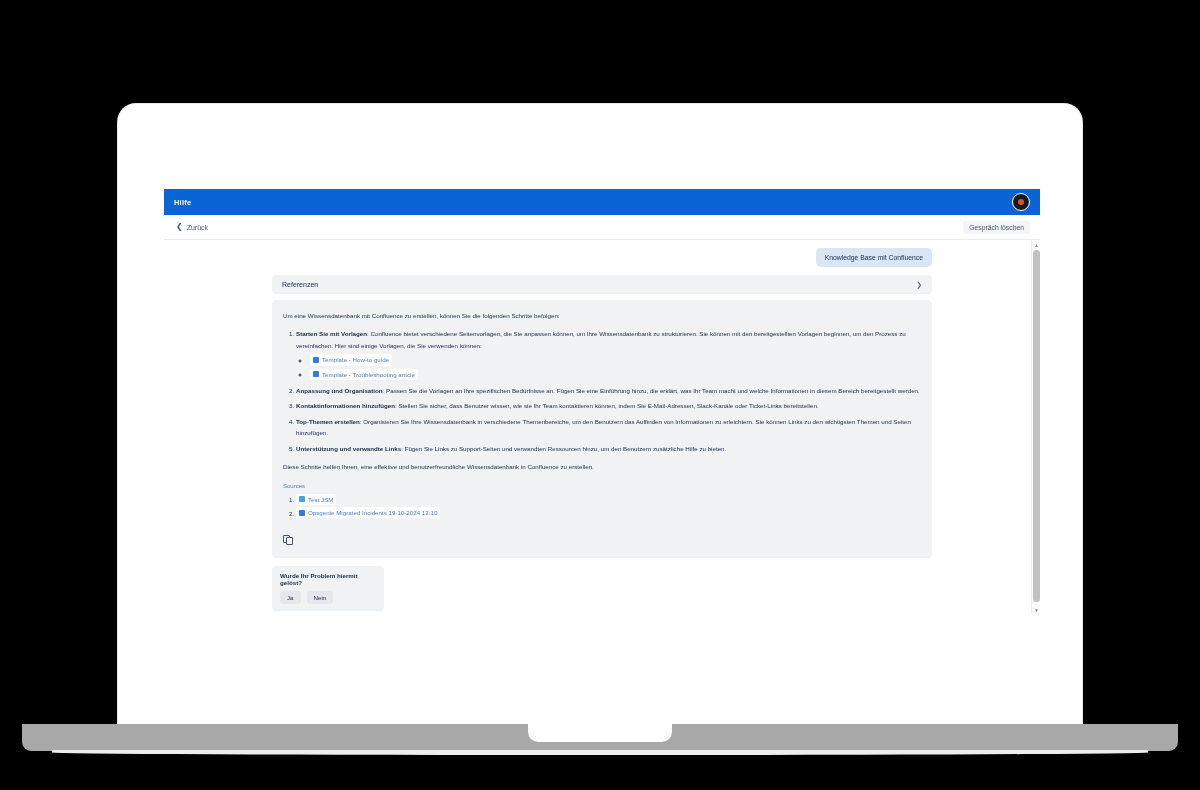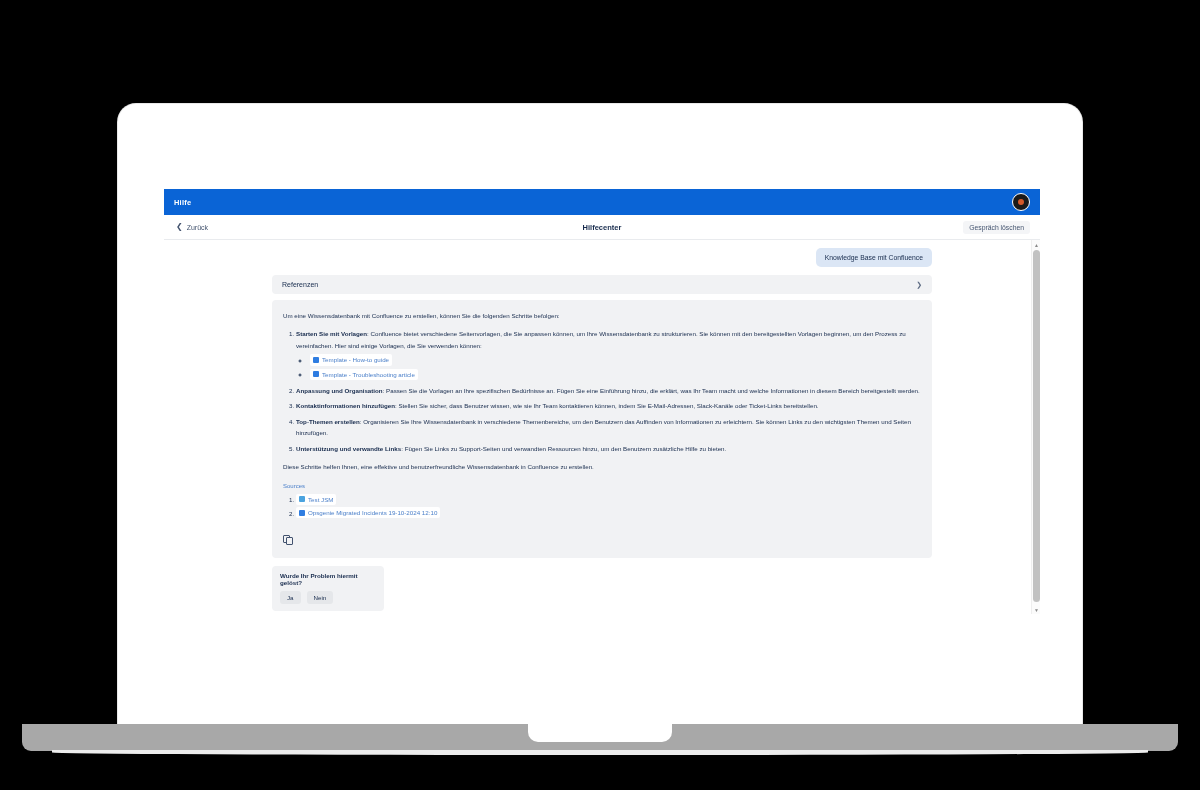--- a/index.html
+++ b/index.html
@@ -254,21 +254,20 @@
       <div id="topbar-avatar">
         <span class="dot"></span>
       </div>
     </div>
 
     <div id="app-subheader">
       <div id="back-button">
         <span class="chev">❮</span>
         <span id="back-button-label">Zurück</span>
       </div>
-      <div id="subheader-title">Hilfecenter</div>
       <div id="clear-chat-button">Gespräch löschen</div>
     </div>
 
     <div id="chat-area">
       <div id="chat-inner">
 
         <div id="user-message-row">
           <div id="user-message-bubble">Knowledge Base mit Confluence</div>
         </div>
 

